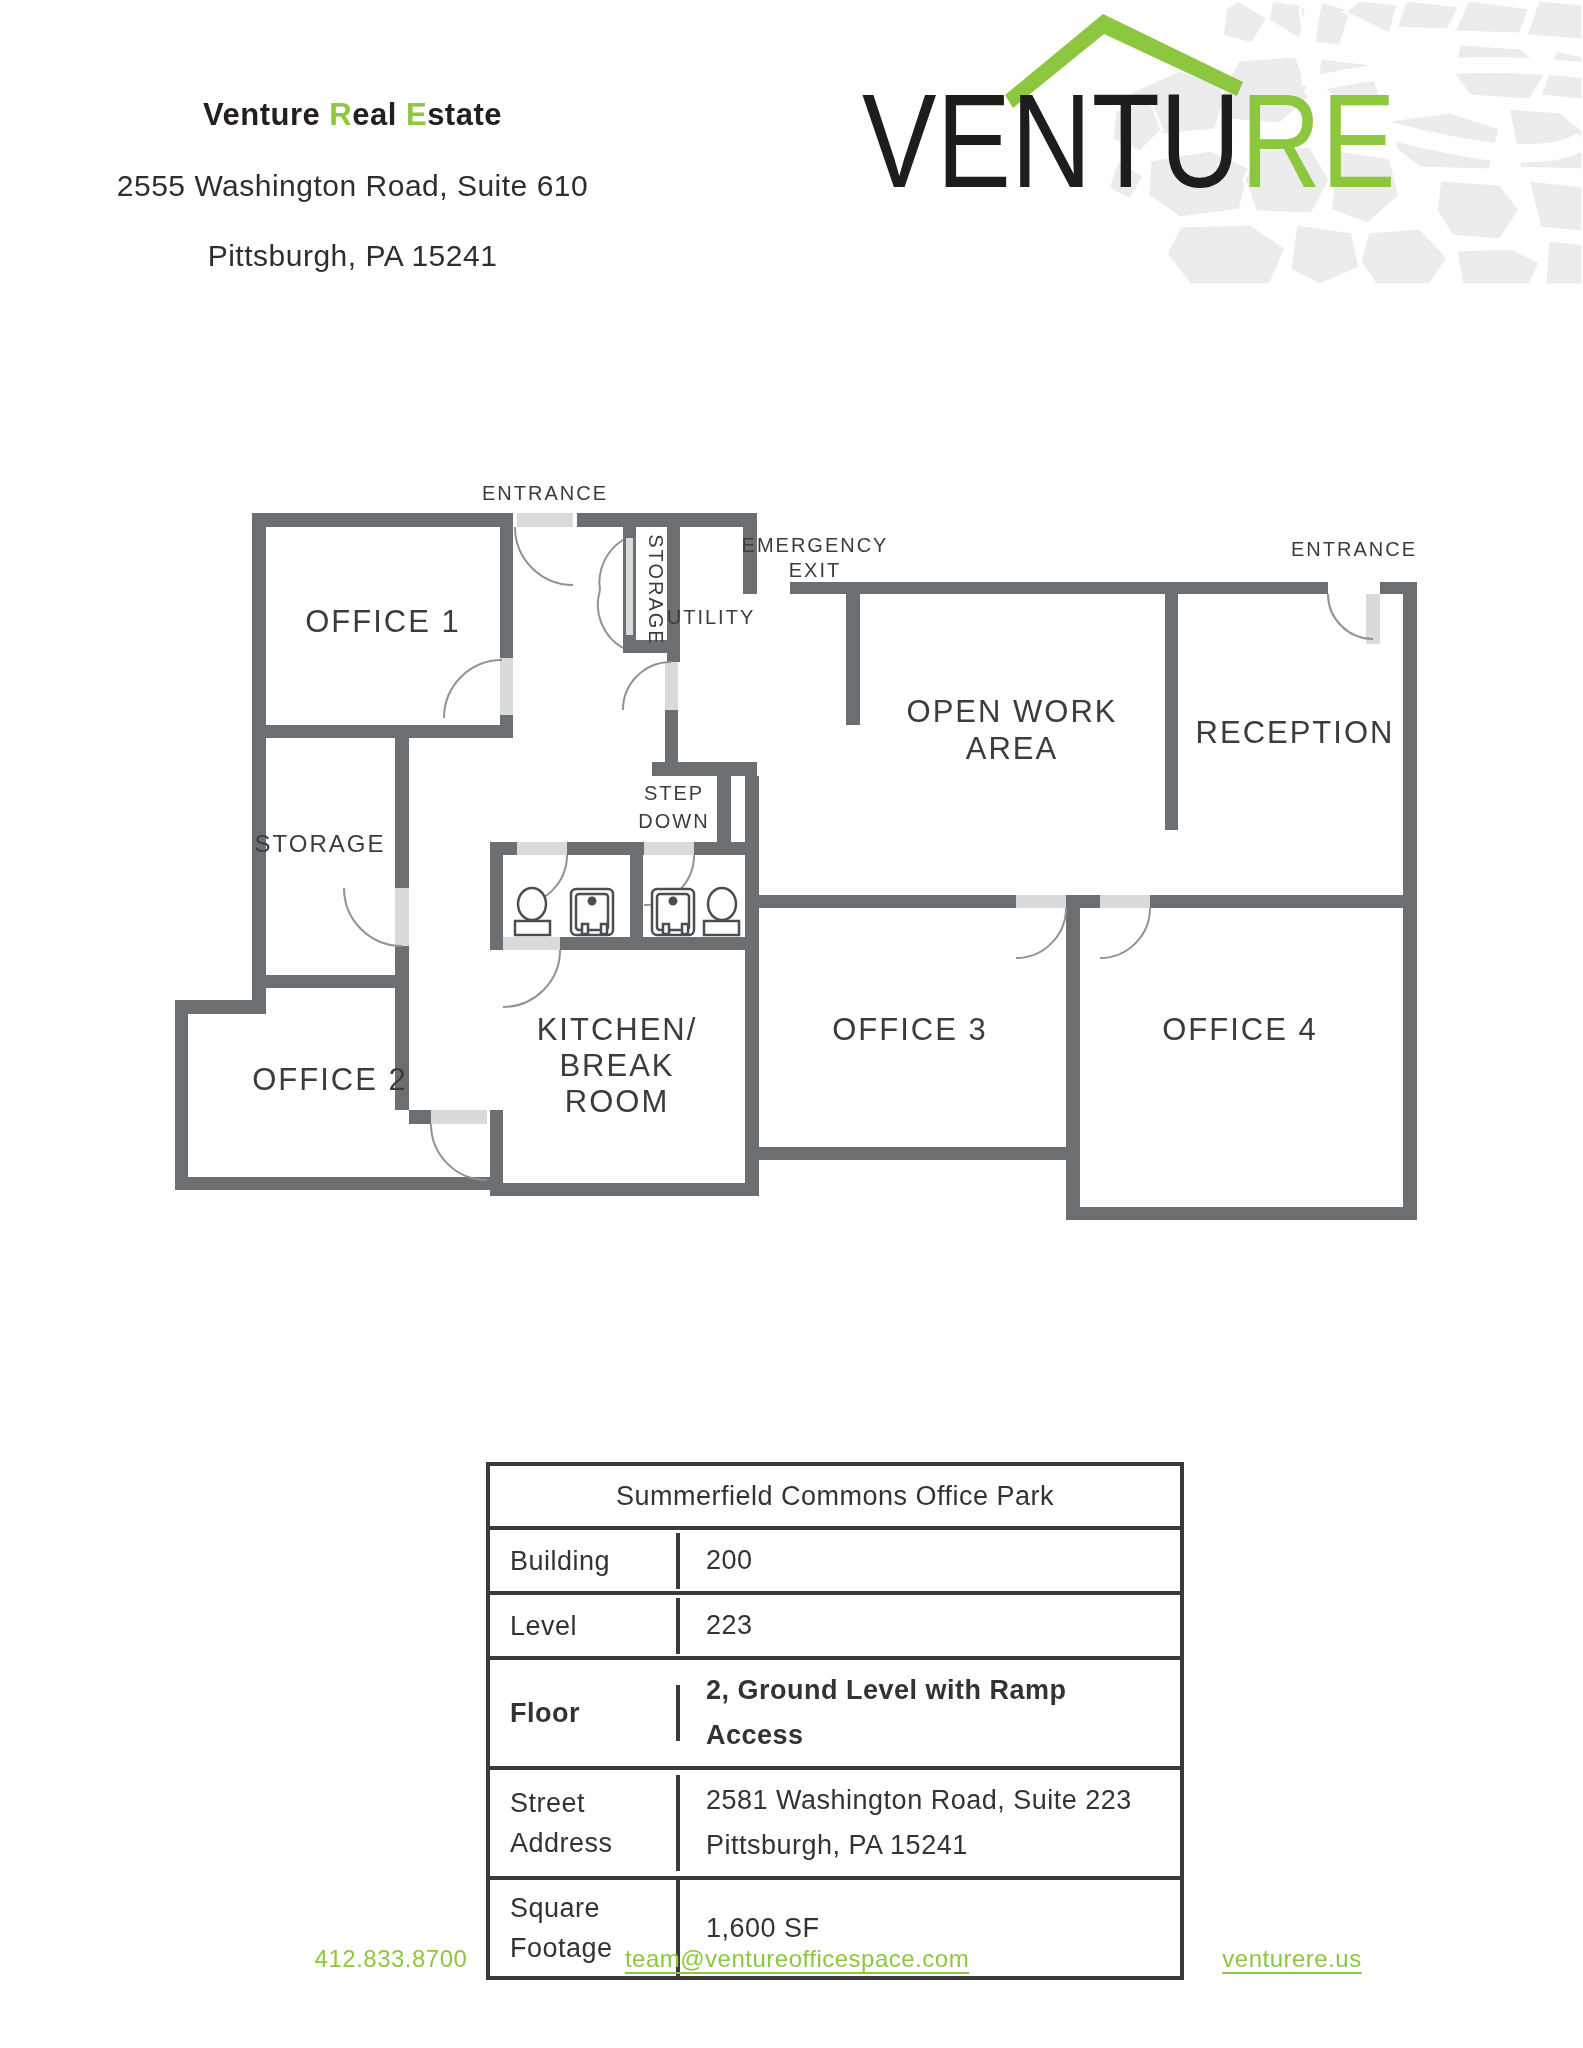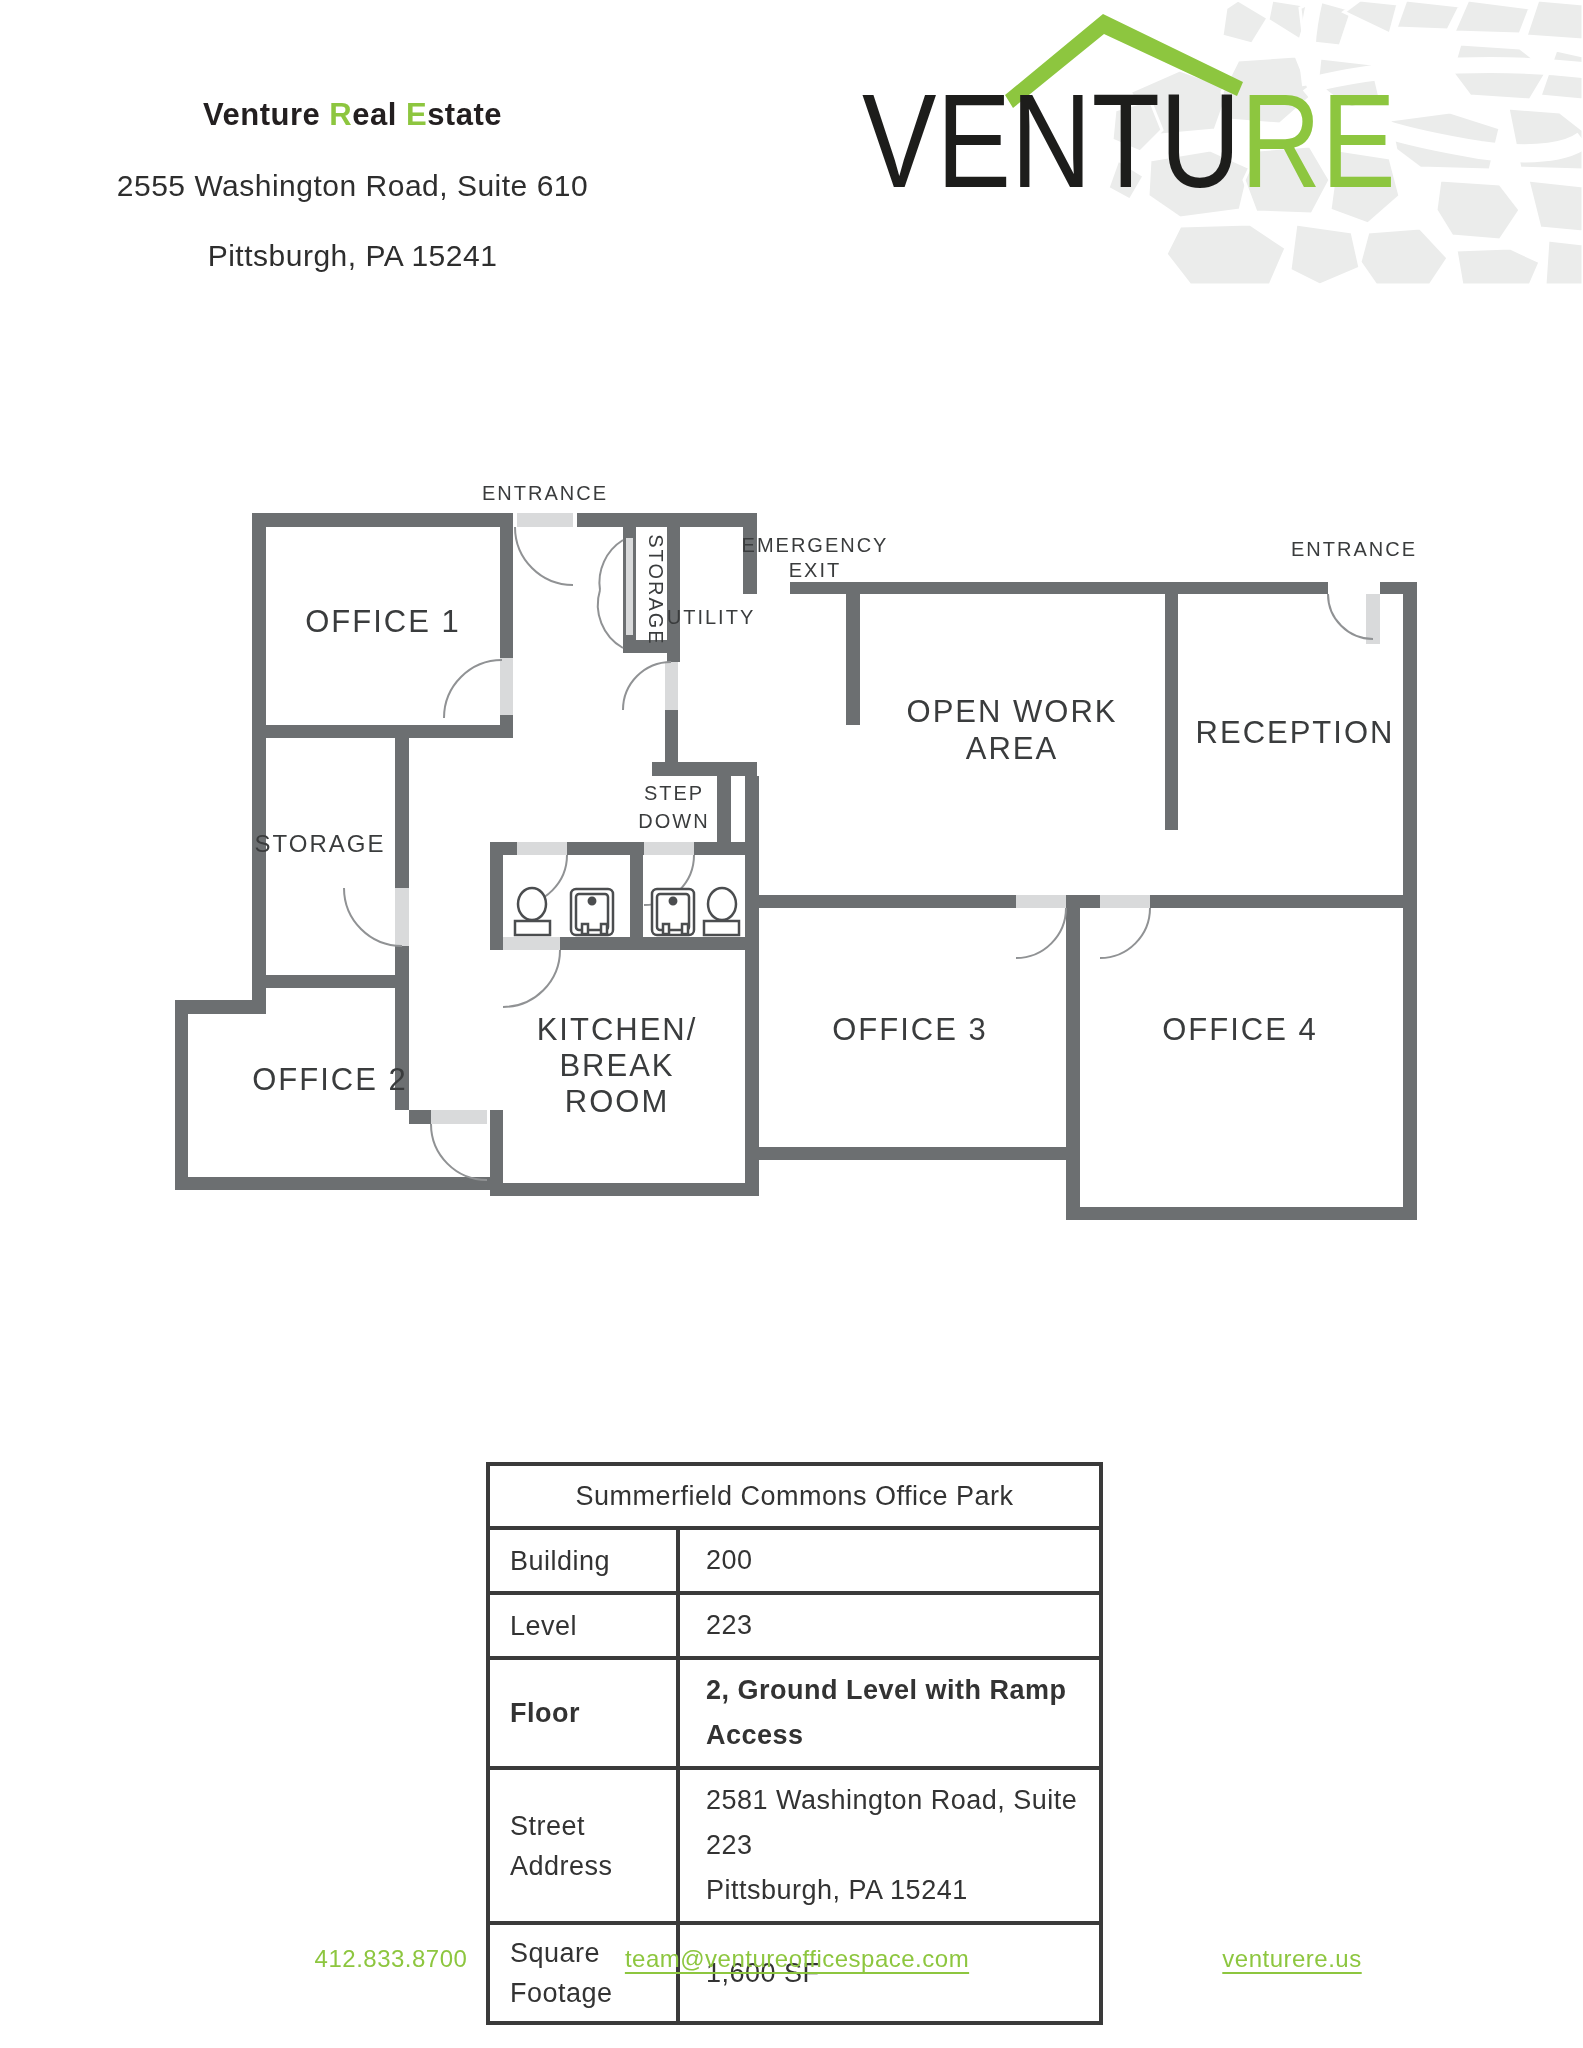--- a/index.html
+++ b/index.html
@@ -33,29 +33,29 @@
     fill:#3a3c3d;
     font-family:"Liberation Sans", sans-serif;
     letter-spacing:2px;
   }
   .lbl-big{font-size:31px;}
   .lbl-mid{font-size:24px;}
   .lbl-sm{font-size:20px;}
 
   
   #details-table{
-    left:486px;top:1462px;width:617px;
+    left:486px;top:1462px;width:698px;
     border:4px solid #3a3a3a;
     color:#333333;font-size:27px;letter-spacing:.5px;
     box-sizing:border-box;
   }
   .t-title{
     height:60px;display:flex;align-items:center;justify-content:center;
   }
-  .t-row{display:flex;border-top:4px solid #3a3a3a;}
+  .t-row{display:flex;border-top:4px solid #3a3a3a;align-items:center;}
   .t-label{
     width:190px;box-sizing:border-box;flex:0 0 190px;
     border-right:4px solid #3a3a3a;
     padding:8px 10px 8px 20px;
     display:flex;align-items:center;
     line-height:40px;
   }
   .t-value{
     flex:1;padding:8px 10px 8px 26px;
     display:flex;align-items:center;

